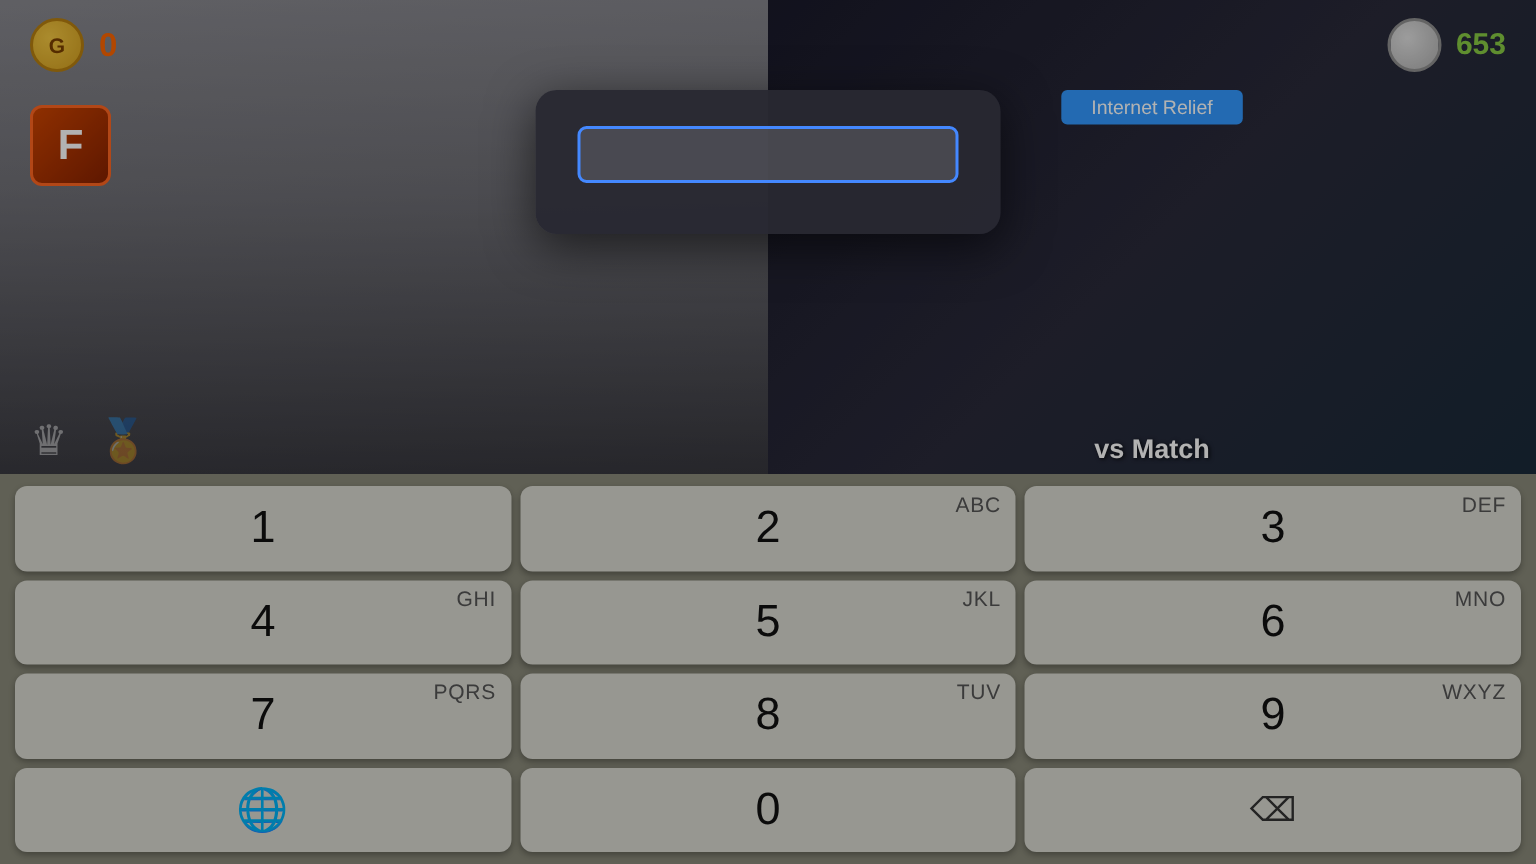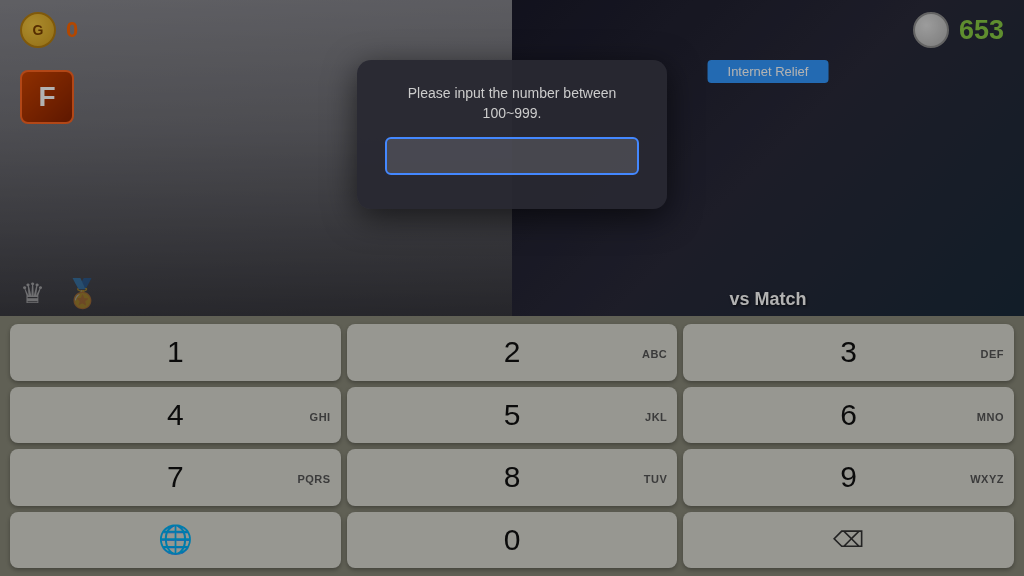--- a/index.html
+++ b/index.html
@@ -84,21 +84,21 @@
 
     .silver-coin {
       width: 36px; height: 36px;
       background: radial-gradient(circle at 35% 35%, #e0e0e0, #b0b0b0);
       border-radius: 50%;
       border: 2px solid #909090;
       display: flex; align-items: center; justify-content: center;
     }
 
     .hud-score {
-      font-size: 27px;
+      font-size: 20px;
       font-weight: bold;
       color: #88cc44;
     }
 
     
     .left-content {
       position: absolute;
       top: 70px; left: 20px;
       z-index: 5;
     }
@@ -253,25 +253,25 @@
       box-shadow: 0 2px 4px rgba(0,0,0,0.3);
     }
 
     .key-main {
       font-size: 30px;
       font-weight: 400;
       color: #111;
     }
 
     .key-sub {
-      font-size: 11px;
-      font-weight: 700;
+      font-size: 14px;
+      font-weight: 400;
       color: #555;
       position: absolute;
-      top: 24px;
+      top: 4px;
       right: 10px;
       letter-spacing: 0.5px;
     }
 
     .key-globe {
       font-size: 28px;
       color: #444;
     }
 
     .key-delete {
@@ -321,21 +321,20 @@
     <span class="hud-count">0</span>
   </div>
   <div class="hud-right">
     <div class="silver-coin"></div>
     <span class="hud-score">653</span>
   </div>
 </div>
 
 <div class="dialog-overlay">
   <div class="dialog">
-    <div class="dialog-subtitle">Please input the number between<br>100~999.</div>
     <input class="dialog-input" type="text" placeholder="" style="">
   </div>
 </div>
 
 <div class="keyboard-area">
   <div class="keyboard-grid">
 
     <button class="key-btn">
       <span class="key-main">1</span>
     </button>

